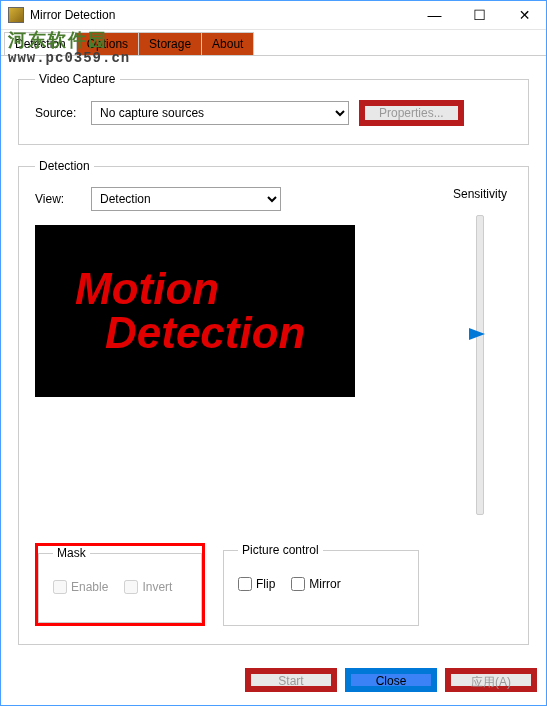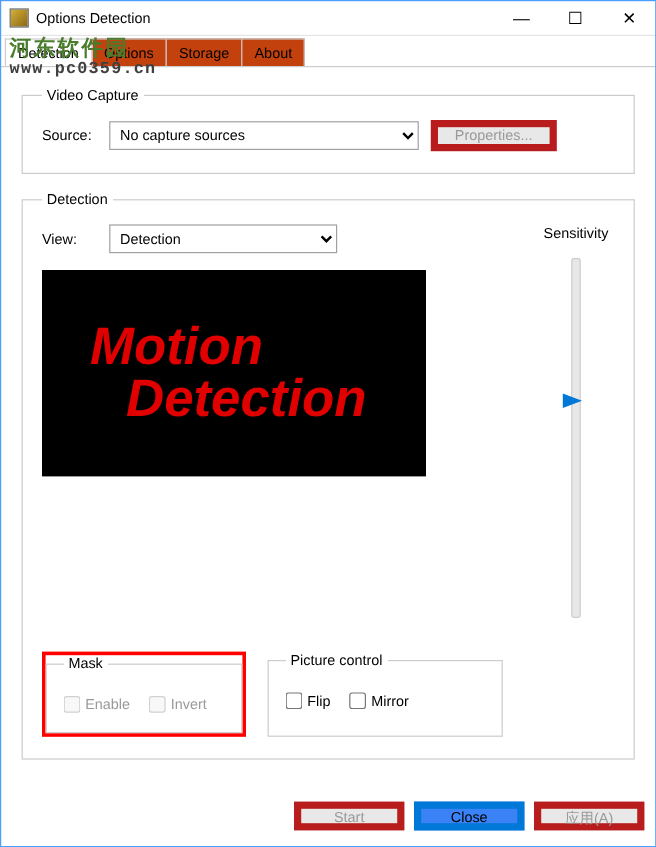--- a/index.html
+++ b/index.html
@@ -42,42 +42,42 @@
     
     .sens-label { font-size: 12px; margin-bottom: 14px; }
     .slider-track { width: 8px; height: 300px; background: #e8e8e8; border: 1px solid #ccc; position: relative; border-radius: 2px; }
     .slider-thumb { position: absolute; left: -8px; top: 112px; width: 0; height: 0; border-top: 6px solid transparent; border-bottom: 6px solid transparent; border-left: 16px solid #0078d7; }
     
     .lower-row { display: flex; gap: 18px; margin-top: 28px; }
     
     .mask-wrap { border: 3px solid #ff0000; padding: 0; }
     .mask-wrap fieldset { margin: 0; border-color: #ccc; }
     
-    fieldset.mask, fieldset.picture { padding: 14px 14px 16px 14px; margin-bottom: 0; }
+    fieldset.mask, fieldset.picture { padding: 14px 14px 28px 14px; margin-bottom: 0; }
     fieldset.mask { width: 164px; }
     fieldset.picture { width: 196px; }
     
     .chk-group { display: flex; gap: 16px; margin-top: 6px; }
     .chk { display: flex; align-items: center; gap: 4px; font-size: 12px; }
     .chk input { width: 14px; height: 14px; }
     .chk.disabled { color: #999; }
     
     .bottom-bar { position: absolute; bottom: 14px; right: 10px; display: flex; gap: 8px; }
     .bottom-bar .btn { min-width: 92px; height: 24px; }
     
     .outer-border { position: absolute; inset: 0; pointer-events: none; border: 1px solid #4a9eff; z-index: 999; }
   </style>
 </head>
 <body>
 
 <div class="outer-border"></div>
 
 <div class="titlebar">
   <div class="titlebar-icon"></div>
-  <div class="titlebar-title">Options Detection</div>
+  <div class="titlebar-title">Mirror Detection</div>
   <div class="titlebar-controls">
     <div class="titlebar-btn">—</div>
     <div class="titlebar-btn">☐</div>
     <div class="titlebar-btn close">✕</div>
   </div>
 </div>
 
 <div class="watermark">
   <div class="watermark-top">河东软件园</div>
   <div class="watermark-bot">www.pc0359.cn</div>

